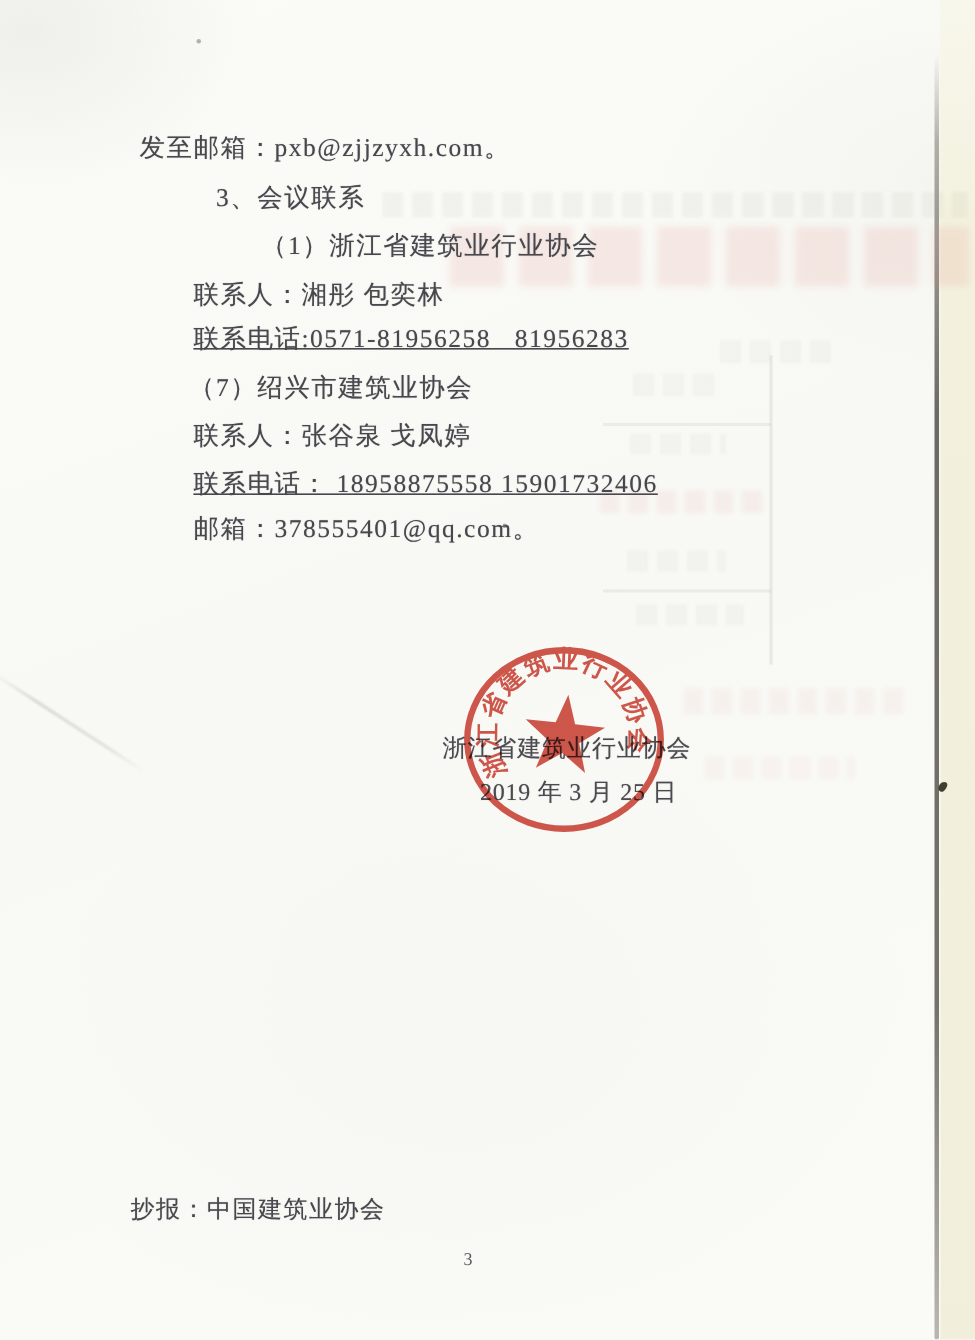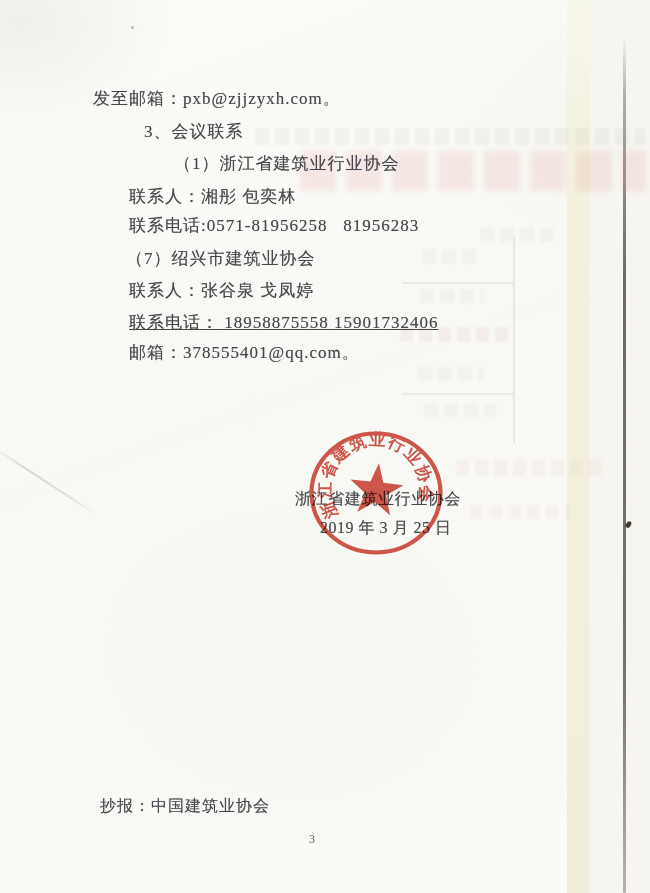--- a/index.html
+++ b/index.html
@@ -2,21 +2,21 @@
 <html><head>
 <meta charset="utf-8">
 <style>
   html,body{margin:0;padding:0;}
   body{
     width:650px;height:893px;position:relative;overflow:hidden;
     background:#f6f5f0;
     font-family:"Liberation Serif","DejaVu Serif",serif;
   }
   .page{
-    position:absolute;left:0;top:0;width:590px;height:893px;
+    position:absolute;left:0;top:0;width:650px;height:893px;
     background:
       radial-gradient(220px 160px at 18px 20px, rgba(175,175,168,.16), rgba(175,175,168,0) 70%),
       radial-gradient(300px 200px at 640px 120px, rgba(205,205,195,.10), rgba(205,205,195,0) 70%),
       radial-gradient(400px 300px at 320px 700px, rgba(210,210,205,.06), rgba(210,210,205,0) 75%),
       linear-gradient(160deg,#fbfbf8 0%,#f8f8f4 45%,#fafaf6 100%);
   }
   
   .scanner-strip{
     position:absolute;right:0;top:0;width:23px;height:893px;
     background:linear-gradient(180deg,#f8f7ec 0%,#f3f1de 16%,#f1efdb 100%);
@@ -57,21 +57,21 @@
 
   
   .doc-line{
     position:absolute;white-space:pre;
     font-size:17px;letter-spacing:1px;color:#47474d;
     text-shadow:0 0 .7px rgba(70,70,80,.45);
   }
   .sig{position:absolute;white-space:pre;color:#4a4a50;text-shadow:0 0 .7px rgba(70,70,80,.45);}
   .sig.org{left:295px;top:489px;font-size:16px;letter-spacing:.6px;}
   .sig.date{left:320px;top:518px;font-size:16px;letter-spacing:.5px;}
-  .footer-cc{position:absolute;left:100px;top:796px;font-size:16px;letter-spacing:1px;color:#47474d;white-space:pre;text-shadow:0 0 .7px rgba(70,70,80,.4);}
+  .footer-cc{position:absolute;left:87px;top:796px;font-size:16px;letter-spacing:1px;color:#47474d;white-space:pre;text-shadow:0 0 .7px rgba(70,70,80,.4);}
   .page-num{position:absolute;left:309px;top:832px;font-size:12px;color:#5a5a5e;}
 
   .seal{
     position:absolute;left:306px;top:430px;width:140px;height:130px;
     mix-blend-mode:multiply;opacity:.92;filter:blur(.3px);
   }
 </style>
 </head>
 <body>
 
@@ -95,21 +95,21 @@
   <div class="bleed pink" style="left:456px;top:459px;width:150px;height:17px;opacity:.14;"></div>
   <div class="bleed pink" style="left:470px;top:505px;width:100px;height:14px;opacity:.12;"></div>
   <div class="bleed gridv" style="left:513px;top:237px;width:1.5px;height:206px;"></div>
   <div class="bleed gridh" style="left:402px;top:282px;width:112px;height:1.5px;"></div>
   <div class="bleed gridh" style="left:402px;top:393px;width:112px;height:1.5px;"></div>
 
   <div class="doc-line" style="left:93px;top:87px;">发至邮箱：pxb@zjjzyxh.com。</div>
   <div class="doc-line" style="left:128px;top:120px;margin-left:16px;">3、会议联系</div>
   <div class="doc-line" style="left:126px;top:152px;margin-left:48px;">（1）浙江省建筑业行业协会</div>
   <div class="doc-line" style="left:129px;top:185px;">联系人：湘彤 包奕林</div>
-  <div class="doc-line" style="left:129px;top:214px;">联系电话:0571-81956258   81956283</div>
+  <div class="doc-line" style="left:129px;top:214px;text-decoration:underline;">联系电话:0571-81956258   81956283</div>
   <div class="doc-line" style="left:126px;top:247px;">（7）绍兴市建筑业协会</div>
   <div class="doc-line" style="left:129px;top:279px;">联系人：张谷泉 戈凤婷</div>
   <div class="doc-line" style="left:129px;top:311px;text-decoration:underline;">联系电话： 18958875558 15901732406</div>
   <div class="doc-line" style="left:129px;top:341px;">邮箱：378555401@qq.com。</div>
 
   <div class="sig org">浙江省建筑业行业协会</div>
   <div class="sig date">2019 年 3 月 25 日</div>
 
   <svg class="seal" viewBox="0 0 140 130" aria-hidden="true">
     <ellipse cx="70" cy="63" rx="64.5" ry="59.5" fill="none" stroke-width="4.2" stroke="#d0493e"></ellipse>

